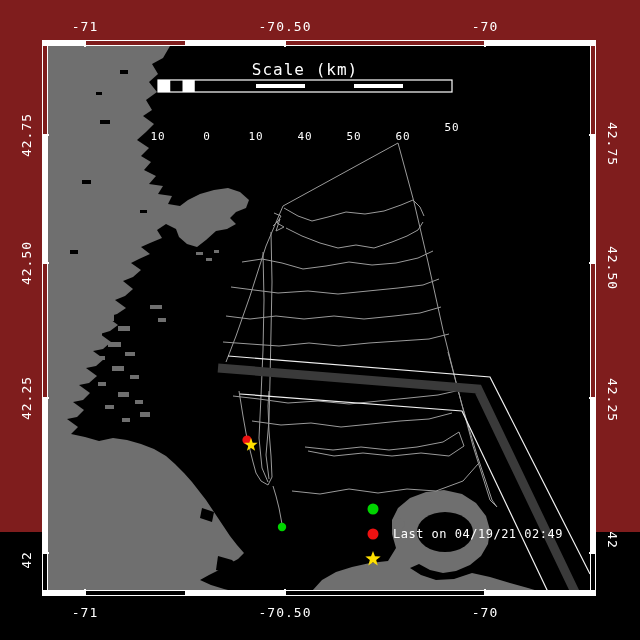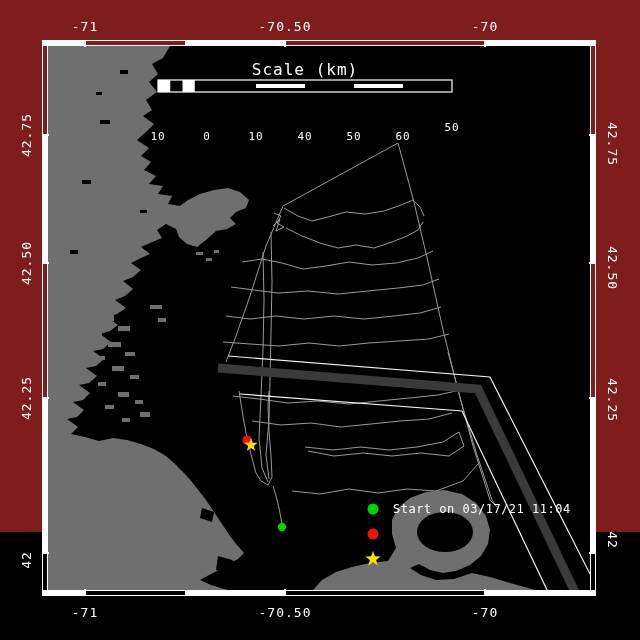--- a/index.html
+++ b/index.html
@@ -189,15 +189,15 @@
 
   <div class="sc-title" style="left:305px;top:69px">Scale (km)</div>
   <div class="sc-num" style="left:158px;top:104px">10</div>
   <div class="sc-num" style="left:207px;top:104px">0</div>
   <div class="sc-num" style="left:256px;top:104px">10</div>
   <div class="sc-num" style="left:305px;top:104px">40</div>
   <div class="sc-num" style="left:354px;top:104px">50</div>
   <div class="sc-num" style="left:403px;top:104px">60</div>
   <div class="sc-num" style="left:452px;top:95px">50</div>
 
-  <div class="leg-label" style="left:393px;top:509px">Start on 03/17/21 11:04</div>
+  <div class="leg-label" style="left:393px;top:534px">Last on 04/19/21 02:49</div>
 
 </div>
 
 </body></html>

